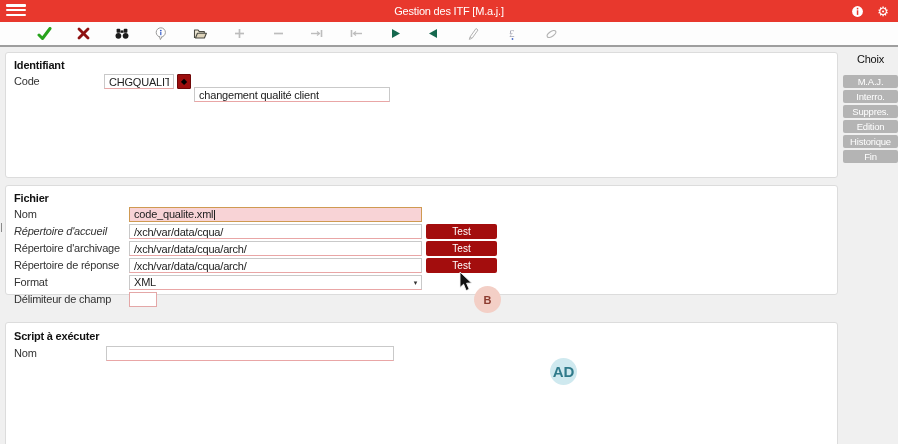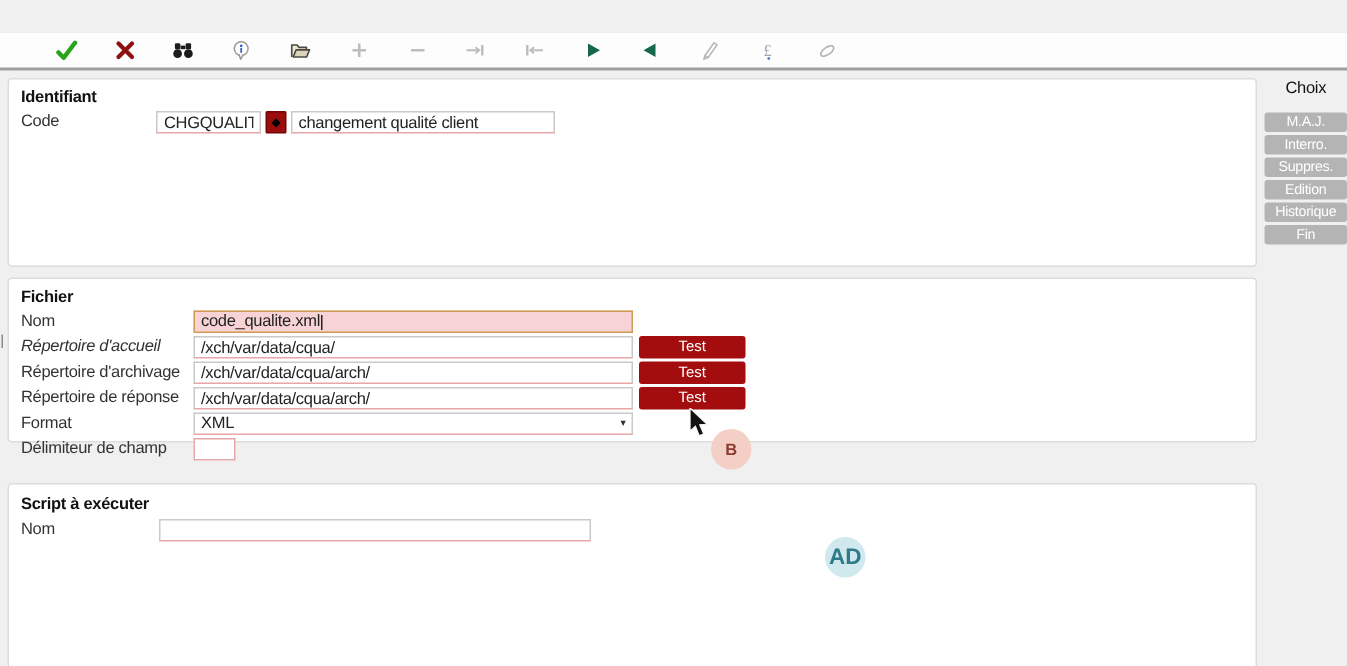--- a/index.html
+++ b/index.html
@@ -100,20 +100,40 @@
   #badge-b  { left:474px; top:286px; width:27px; height:27px; background:#f3cfc6; color:#8c3b2f; font-size:11px; }
   #badge-ad { left:550px; top:358px; width:27px; height:27px; background:#cfe9ef; color:#2f7a8a; font-size:15px; }
   #cursor { position:absolute; left:459px; top:272px; }
   .artifact { position:absolute; left:1px; top:223px; width:1px; height:9px; background:#8a8a8a; }
 </style>
 </head>
 <body>
 
 <div id="app">
 
+  <div class="titlebar">
+    <div class="hamburger">
+        <span></span>
+        <span></span>
+        <span></span>
+      </div>
+    <div class="tb-title">Gestion des ITF [M.a.j.]</div>
+    <div class="tb-right">
+      <div class="ticon">
+        <svg width="13" height="13" viewBox="0 0 13 13">
+          <circle cx="6.5" cy="6.5" r="5.4" fill="#ffffff"></circle>
+          <rect x="5.8" y="2.8" width="1.5" height="1.6" fill="#e8382d"></rect>
+          <rect x="5.8" y="5.3" width="1.5" height="4.6" fill="#e8382d"></rect>
+        </svg>
+      </div>
+      <div class="ticon">
+          <span class="gear-glyph">⚙</span>
+        </div>
+    </div>
+  </div>
 
   <div class="toolbar">
     <div class="tbi">
       <svg width="15" height="14" viewBox="0 0 15 14">
           <polyline points="2,8 5.5,11.5 13,1.5" fill="none" stroke="#27a31c" stroke-width="3" stroke-linecap="round" stroke-linejoin="round"></polyline>
         </svg>
     </div>
     <div class="tbi">
       <svg width="13" height="13" viewBox="0 0 13 13">
           <line x1="2" y1="2" x2="11" y2="11" stroke="#8e1111" stroke-width="2.8" stroke-linecap="round"></line>
@@ -195,21 +215,21 @@
         <ellipse cx="7.5" cy="7" rx="5" ry="2.4" fill="none" stroke="#b3b3b3" stroke-width="1.1" transform="rotate(-35 7.5 7)"></ellipse>
       </svg>
     </div>
   </div>
 
   <div class="panel" id="panel-identifiant">
     <div class="panel-title" style="top:6px;">Identifiant</div>
     <div class="flabel" style="top:21px;">Code</div>
     <input class="field" style="left: 98px; top: 21px; width: 70px;" value="CHGQUALITY">
     <div class="lookup-btn" style="left:171px; top:21px;">◆</div>
-    <input class="field" style="left: 188px; top: 21px; width: 176px;" value="changement qualité client">
+    <input class="field" style="left: 188px; top: 34px; width: 196px;" value="changement qualité client">
   </div>
 
   <div class="panel" id="panel-fichier">
     <div class="panel-title" style="top:6px;">Fichier</div>
 
     <div class="flabel" style="top:21px;">Nom</div>
     <div class="field nom-field" style="left:123px; top:21px; width:293px;">
       <span>code_qualite.xml</span>
         <span class="caret"></span>
     </div>

